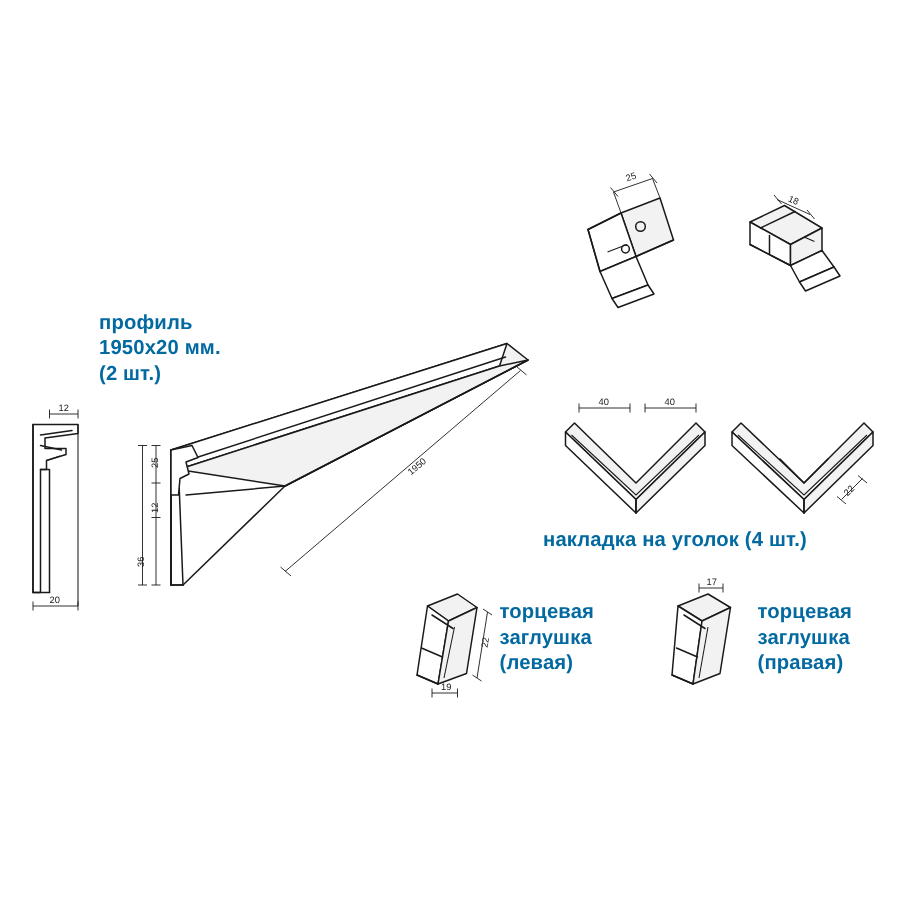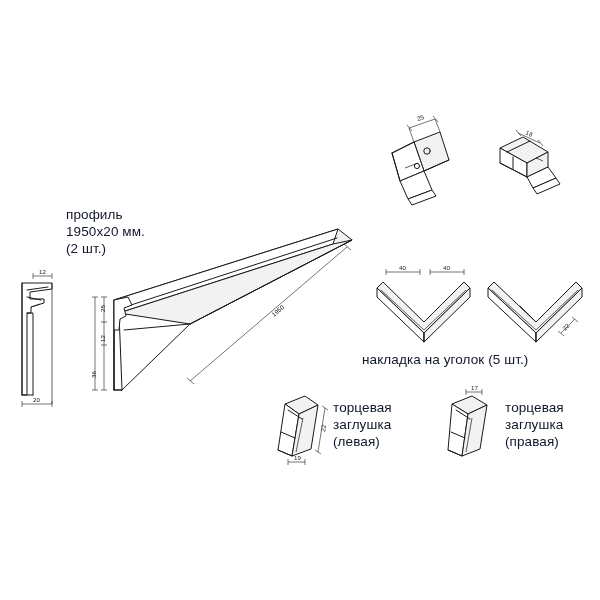--- a/index.html
+++ b/index.html
@@ -10,22 +10,22 @@
   #page {
     position: relative;
     width: 600px;
     height: 600px;
     background: #ffffff;
     font-family: "Liberation Sans", sans-serif;
     overflow: hidden;
   }
   .label {
     position: absolute;
-    font-weight: normal;
-    color: #0f172a;
+    font-weight: bold;
+    color: #0369a1;
     font-size: 13.5px;
     line-height: 1.25;
     white-space: pre-line;
     letter-spacing: 0.1px;
   }
   #lbl-profile  { left: 66px;  top: 207px; }
   #lbl-corner   { left: 362px; top: 207px; }
   #lbl-overlay  { left: 362px; top: 352px; }
   #lbl-capleft  { left: 333px; top: 400px; }
   #lbl-capright { left: 505px; top: 400px; }
@@ -228,21 +228,21 @@
       <path class="dim" d="M466,389 L466,395"></path>
       <path class="dim" d="M482,389 L482,395"></path>
     </g>
     <text class="dimtext" x="471" y="390">17</text>
 
   </svg>
 
   <div class="label" id="lbl-profile">профиль
 1950x20 мм.
 (2 шт.)</div>
-  <div class="label" id="lbl-overlay">накладка на уголок (5 шт.)</div>
+  <div class="label" id="lbl-overlay">накладка на уголок (4 шт.)</div>
   <div class="label" id="lbl-capleft">торцевая
 заглушка
 (левая)</div>
   <div class="label" id="lbl-capright">торцевая
 заглушка
 (правая)</div>
 
 </div>
 
 </body></html>

